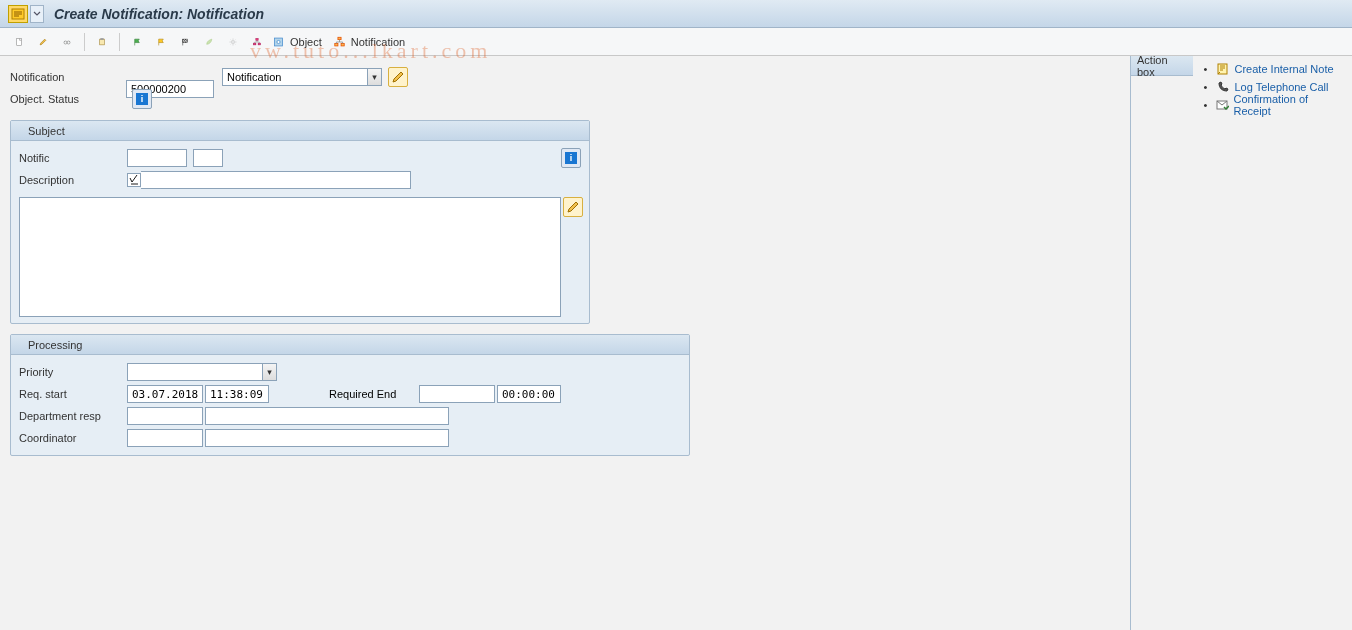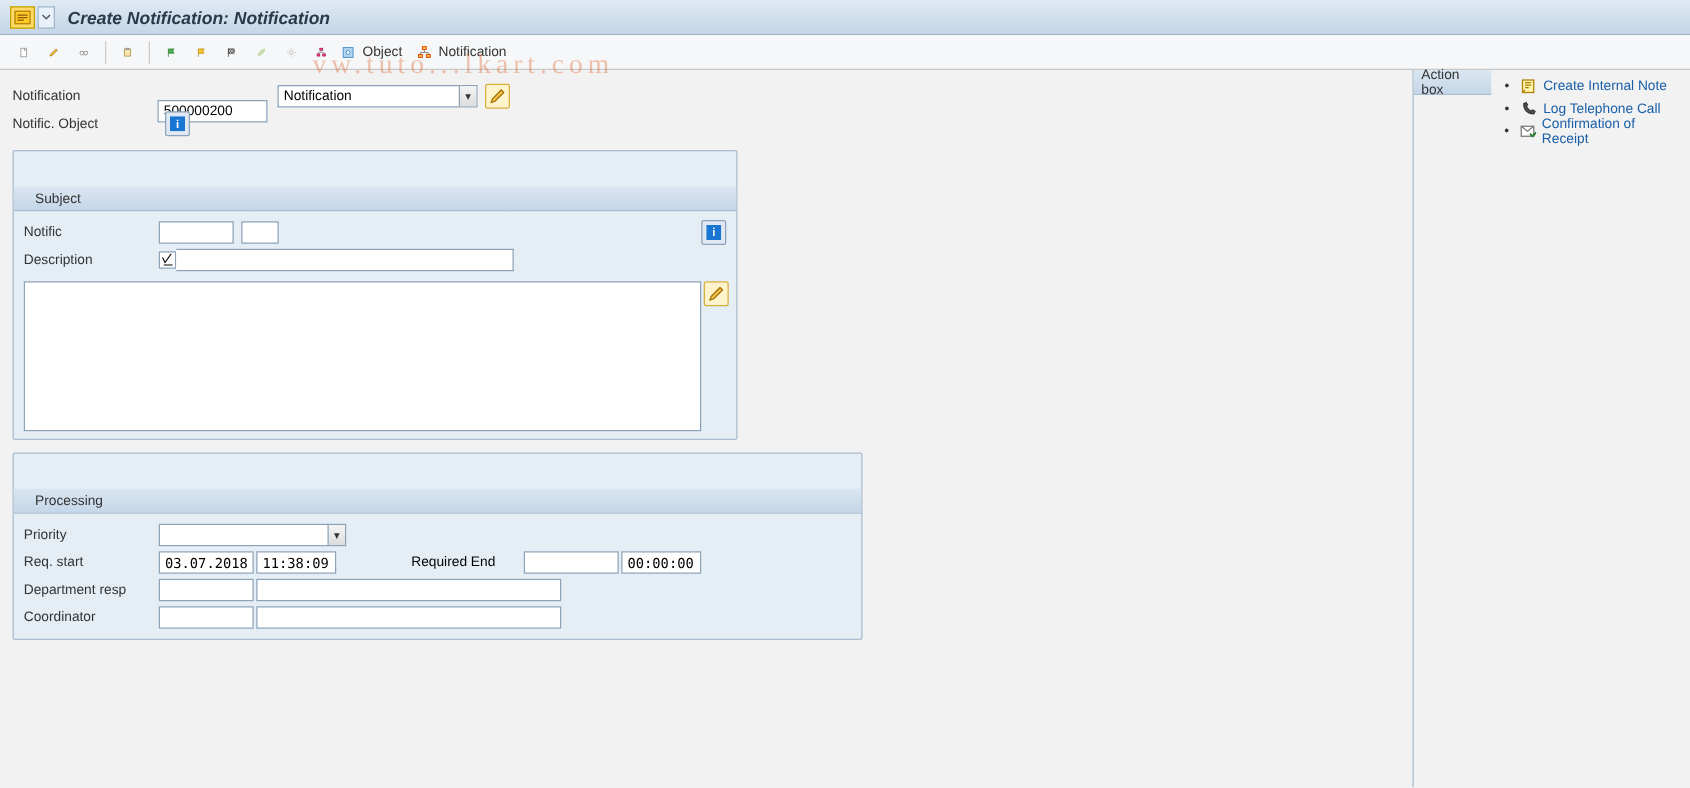--- a/index.html
+++ b/index.html
@@ -161,21 +161,20 @@
     background: #e6eef5;
     border-radius: 2px;
   }
   .group-title {
     height: 20px;
     padding: 0 17px;
     display:flex; align-items:center;
     color:#333;
     background: linear-gradient(#dbe7f1,#c4d6e8);
     border-bottom: 1px solid #a8bccf;
-    margin-top: 28px;
   }
   .group-body { padding: 6px 8px; }
 
   .textarea-wrap {
     margin-top: 6px;
     position: relative;
     display:flex;
   }
   textarea.sap {
     flex:1;
@@ -328,21 +327,21 @@
         <span class="arrow">▾</span>
       </div>
       <div class="icon-btn yellow">
         <svg width="14" height="14" viewBox="0 0 14 14">
             <path d="M2 12l1-3 7-7 2 2-7 7-3 1z" fill="#f2c14e" stroke="#a07000"></path>
           </svg>
       </div>
     </div>
 
     <div class="form-row">
-      <div class="lbl">Notific. Object</div>
+      <div class="lbl">Object. Status</div>
       <div class="icon-btn blue">
         <svg width="12" height="12" viewBox="0 0 12 12">
             <rect x="0" y="0" width="12" height="12" fill="#1976d2"></rect>
             <text x="6" y="9" text-anchor="middle" font-size="9" font-weight="bold" fill="#fff">i</text>
           </svg>
       </div>
     </div>
 
     <div class="group" style="width:580px">
       <div class="group-title">Subject</div>

